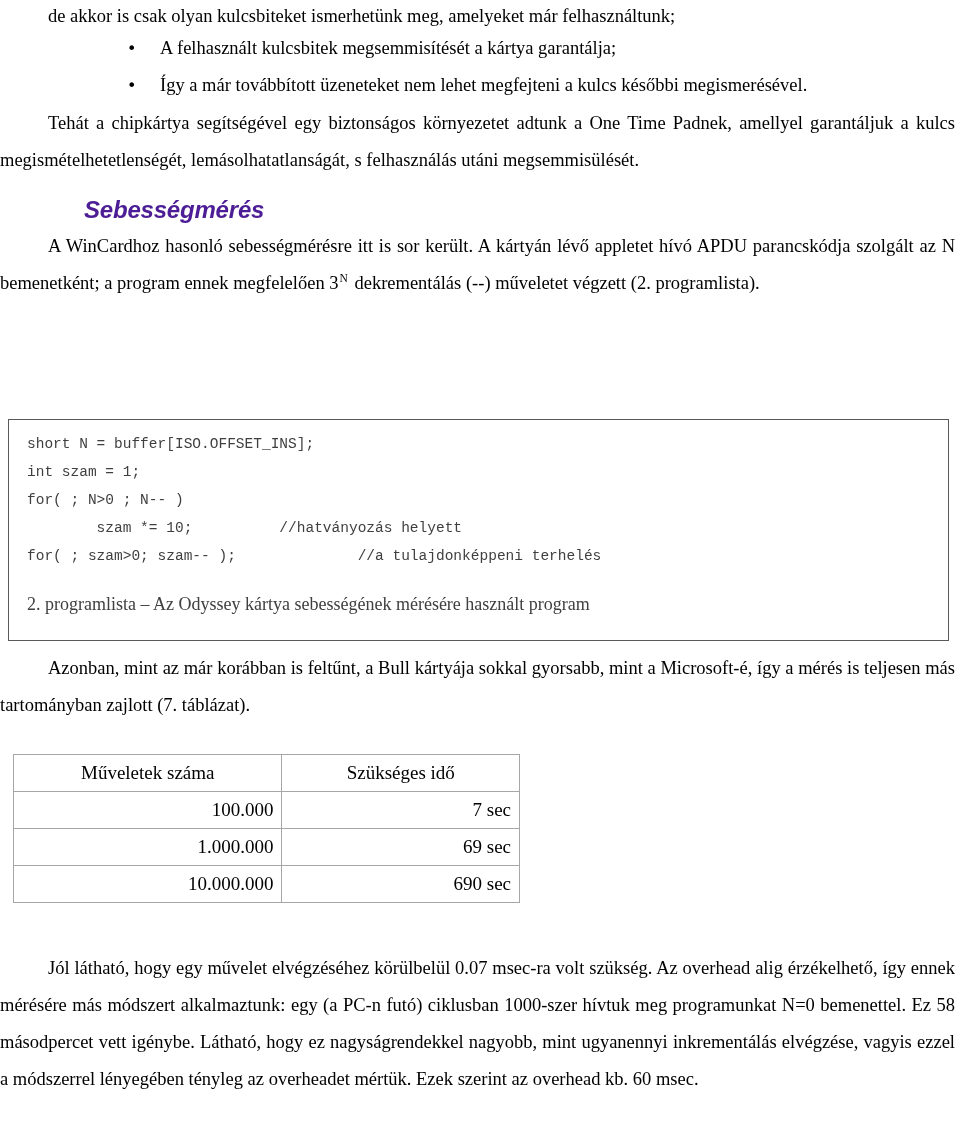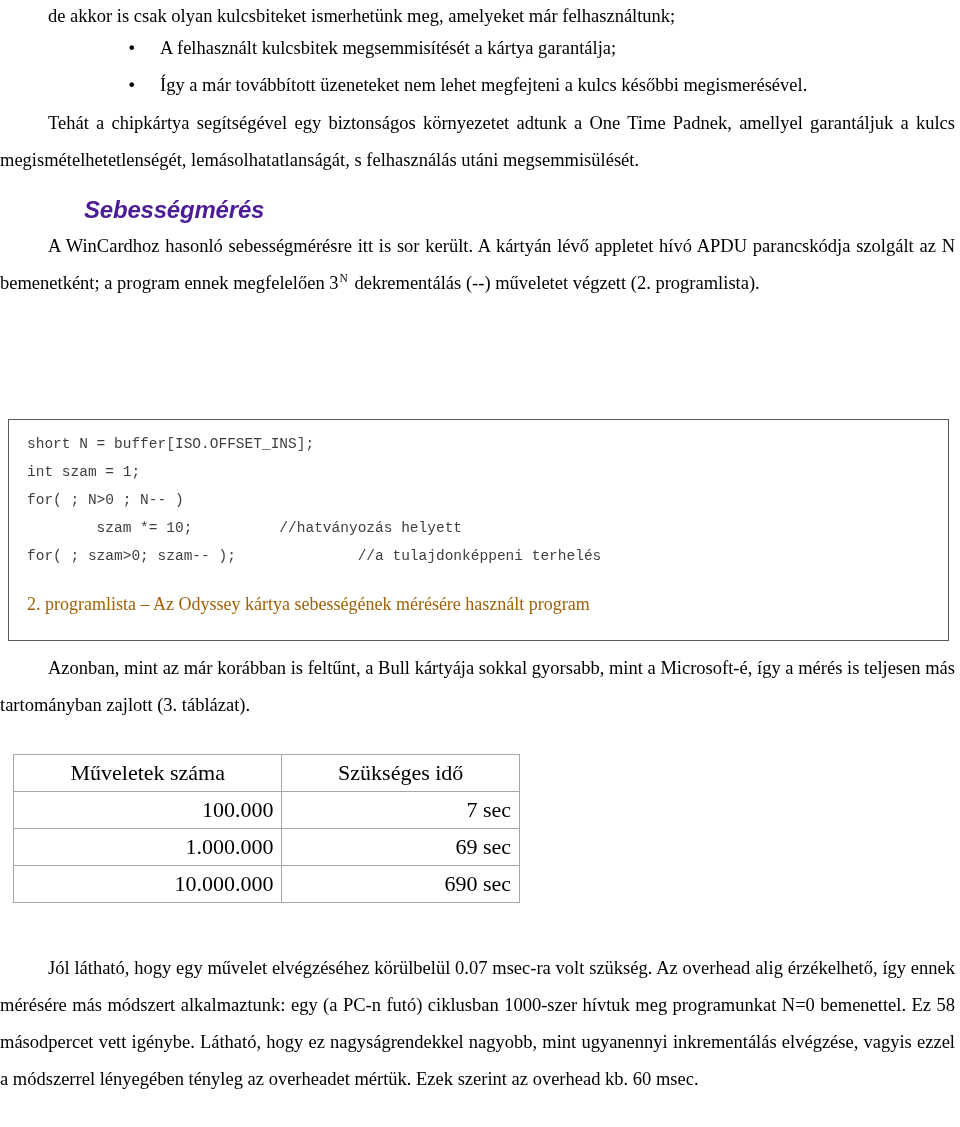--- a/index.html
+++ b/index.html
@@ -109,32 +109,32 @@
     line-height: 28px;
     color: #3f3f3f;
     white-space: pre;
   }
   .codebox .code-caption {
     position: absolute;
     left: 18px;
     top: 174px;
     font-family: "Liberation Serif", "DejaVu Serif", serif;
     font-size: 18px;
-    color: #a16207;
+    color: #404040;
     white-space: nowrap;
   }
 
   
   .datatable {
     position: absolute;
     left: 13px;
     top: 754px;
     border-collapse: collapse;
     width: 507px;
-    font-size: 22px;
+    font-size: 19px;
   }
   .datatable th,
   .datatable td {
     border: 1px solid #a6a6a6;
     height: 37px;
     padding: 0 8px;
     font-weight: normal;
     box-sizing: border-box;
   }
   .datatable th { text-align: center; vertical-align: middle; }
@@ -176,21 +176,21 @@
 
   <div class="codebox">
     <pre>short N = buffer[ISO.OFFSET_INS];
 int szam = 1;
 for( ; N&gt;0 ; N-- )
         szam *= 10;          //hatványozás helyett
 for( ; szam&gt;0; szam-- );              //a tulajdonképpeni terhelés</pre>
     <div class="code-caption">2. programlista – Az Odyssey kártya sebességének mérésére használt program</div>
   </div>
 
-  <div class="para indent" style="left:0px; top:650px; width:955px;">Azonban, mint az már korábban is feltűnt, a Bull kártyája sokkal gyorsabb, mint a Microsoft-é, így a mérés is teljesen más tartományban zajlott (3. táblázat).</div>
+  <div class="para indent" style="left:0px; top:650px; width:955px;">Azonban, mint az már korábban is feltűnt, a Bull kártyája sokkal gyorsabb, mint a Microsoft-é, így a mérés is teljesen más tartományban zajlott (7. táblázat).</div>
 
   <table class="datatable">
     <colgroup>
         <col class="c1">
         <col class="c2">
       </colgroup>
     <thead>
       <tr>
         <th>Műveletek száma</th>
         <th>Szükséges idő</th>

